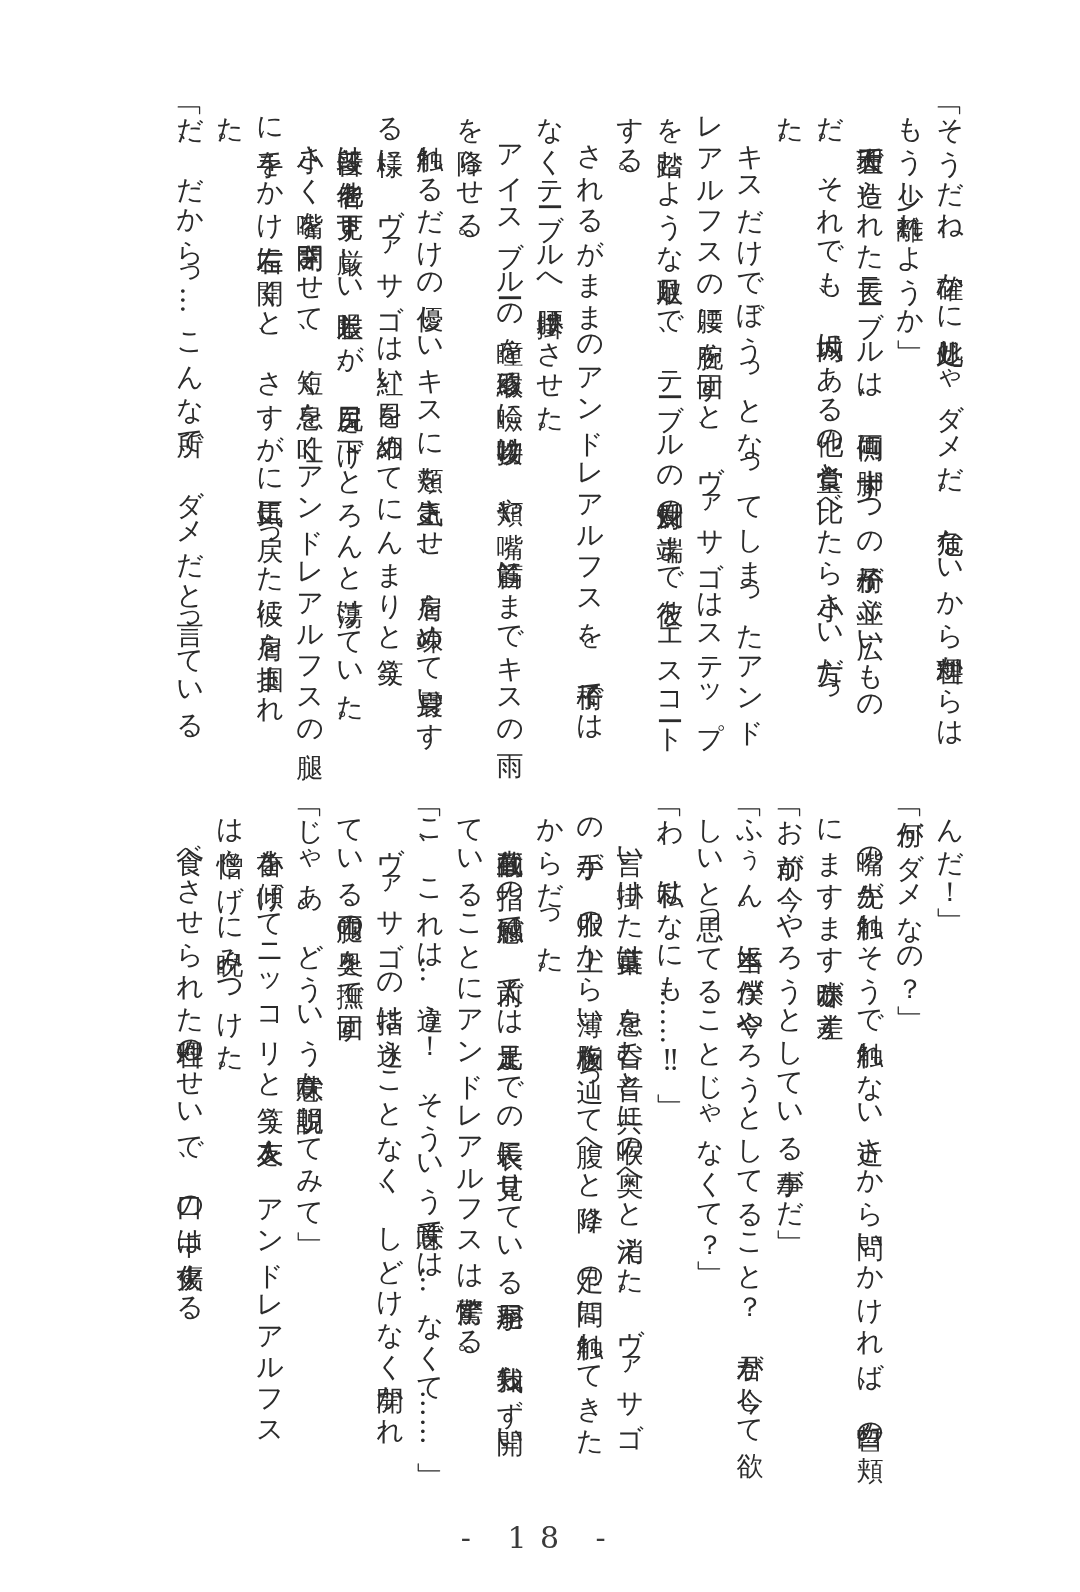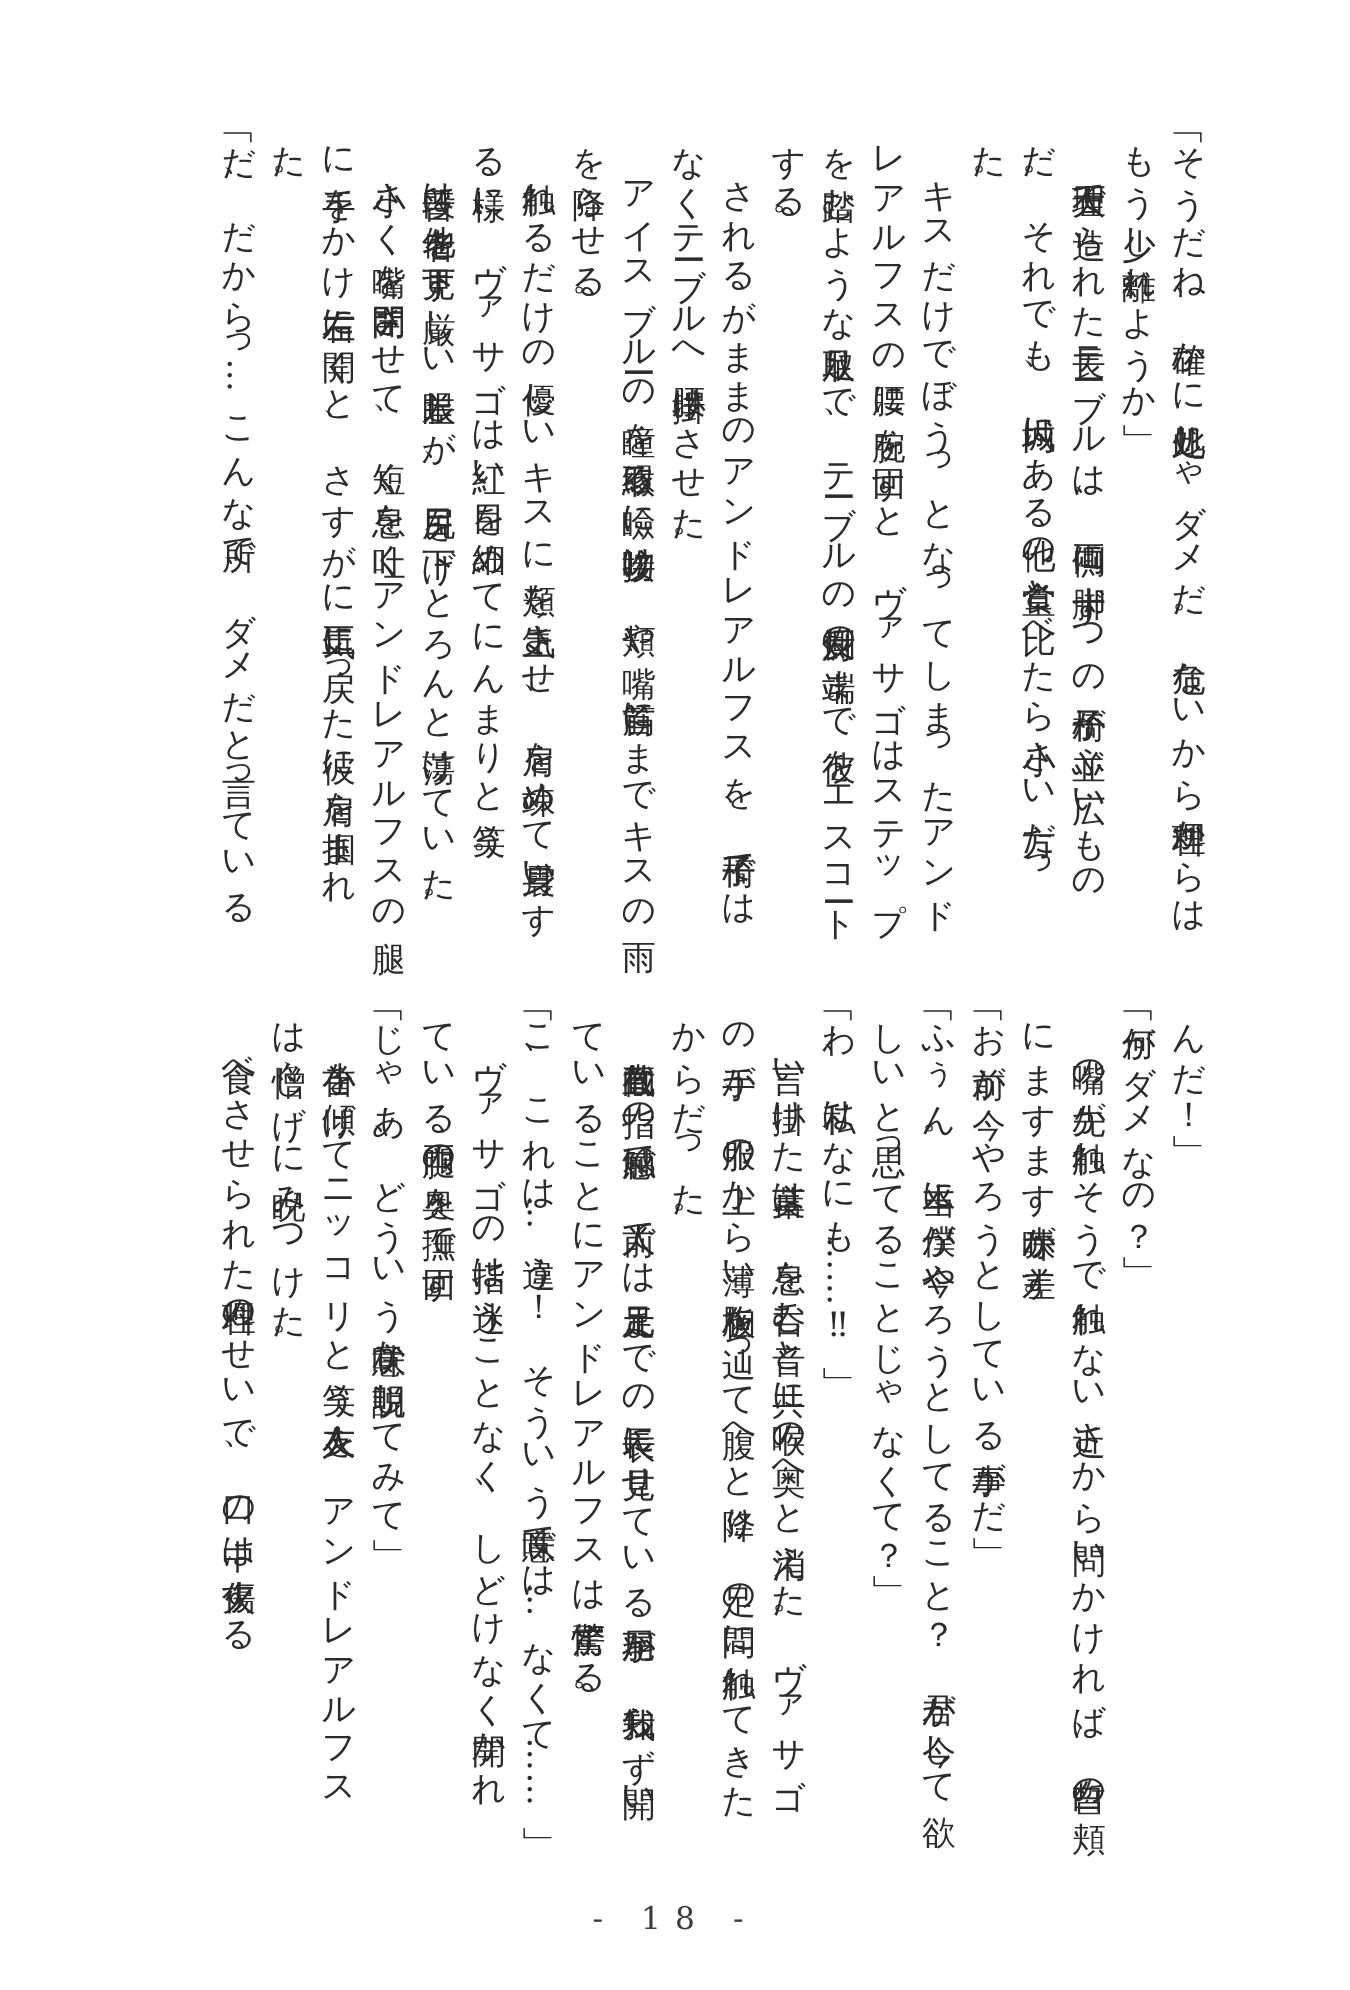--- a/index.html
+++ b/index.html
@@ -41,21 +41,21 @@
     margin: 0;
     padding: 0;
     white-space: pre-wrap;
   }
   .page-number {
     position: absolute;
     top: 1520px;
     left: 0;
     width: 100%;
     text-align: center;
-    font-size: 25px;
+    font-size: 30px;
     letter-spacing: 0.45em;
     color: #3a3a3a;
   }
 </style>
 </head>
 <body style="background: rgb(255, 255, 255); color: rgb(43, 43, 43);">
 
 <div class="sheet">
 
   <section class="text-band band-top">

